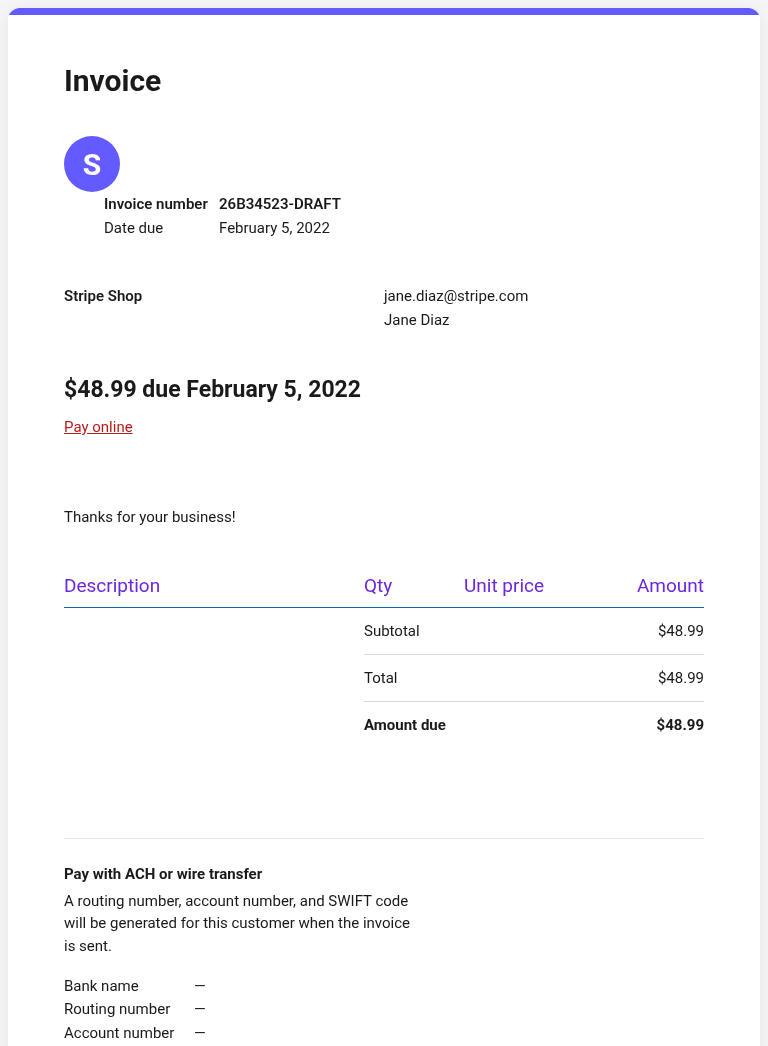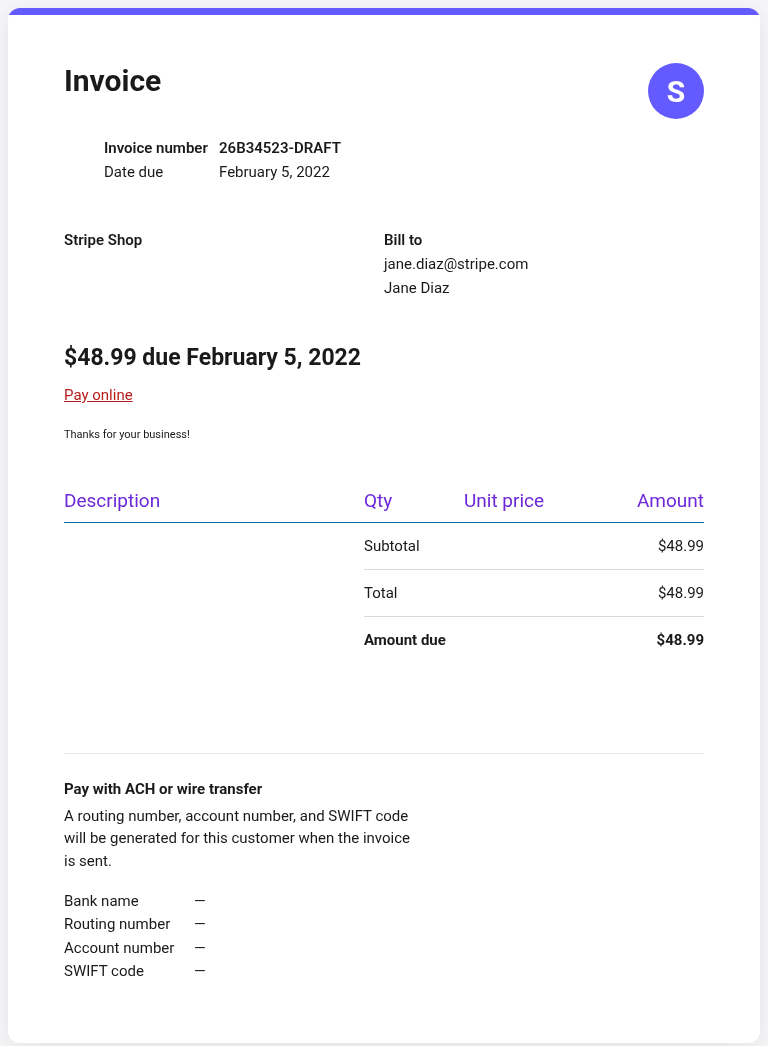--- a/index.html
+++ b/index.html
@@ -27,20 +27,21 @@
       border-top-left-radius: 12px;
       border-top-right-radius: 12px;
     }
     .content {
       padding: 48px 56px 0 56px;
     }
     .header-row {
       display: flex;
       justify-content: space-between;
       align-items: flex-start;
+      flex-direction: column;
     }
     .title {
       font-size: 30px;
       font-weight: 700;
       margin-bottom: 38px;
     }
     .logo-circle {
       width: 56px;
       height: 56px;
       border-radius: 50%;
@@ -90,22 +91,23 @@
       margin-bottom: 14px;
     }
     .pay-link {
       color: #b91c1c;
       text-decoration: underline;
       font-size: 15px;
       display: inline-block;
       margin-bottom: 24px;
     }
     .thanks {
-      font-size: 11px;
+      font-size: 15px;
       margin-bottom: 40px;
+      margin-top: 48px;
     }
     .items-table {
       width: 100%;
       border-collapse: collapse;
       font-size: 15px;
     }
     .items-table th {
       text-align: left;
       font-weight: 400;
       color: #6d28d9;
@@ -190,21 +192,20 @@
         <div class="meta-label">Date due</div>
         <div class="meta-value">February 5, 2022</div>
       </div>
     </div>
 
     <div class="parties">
       <div class="party-from">
         <div class="bold">Stripe Shop</div>
       </div>
       <div class="party-to">
-        <div class="bold">Bill to</div>
         <div>jane.diaz@stripe.com</div>
         <div>Jane Diaz</div>
       </div>
     </div>
 
     <div class="amount-due-heading">$48.99 due February 5, 2022</div>
     <a href="#" class="pay-link">Pay online</a>
     <div class="thanks">Thanks for your business!</div>
 
     <table class="items-table">

